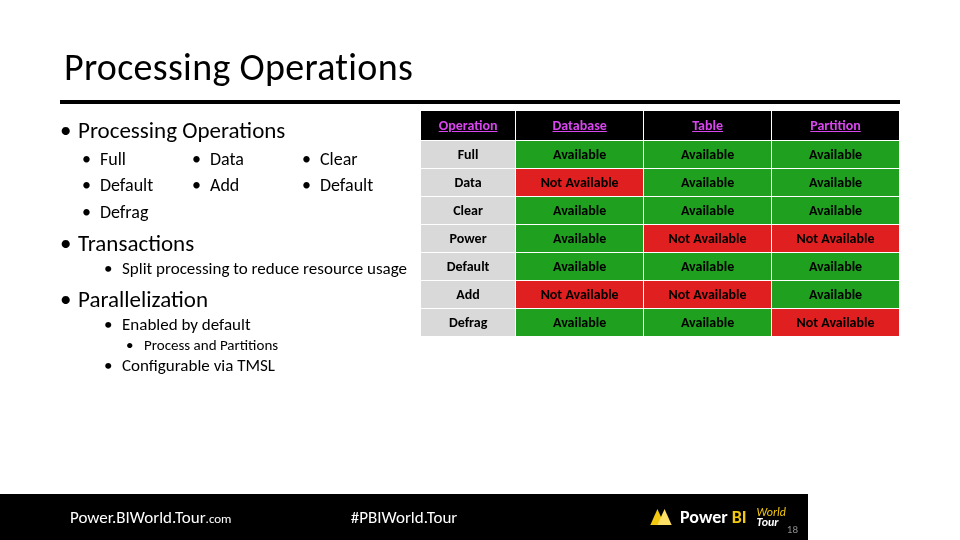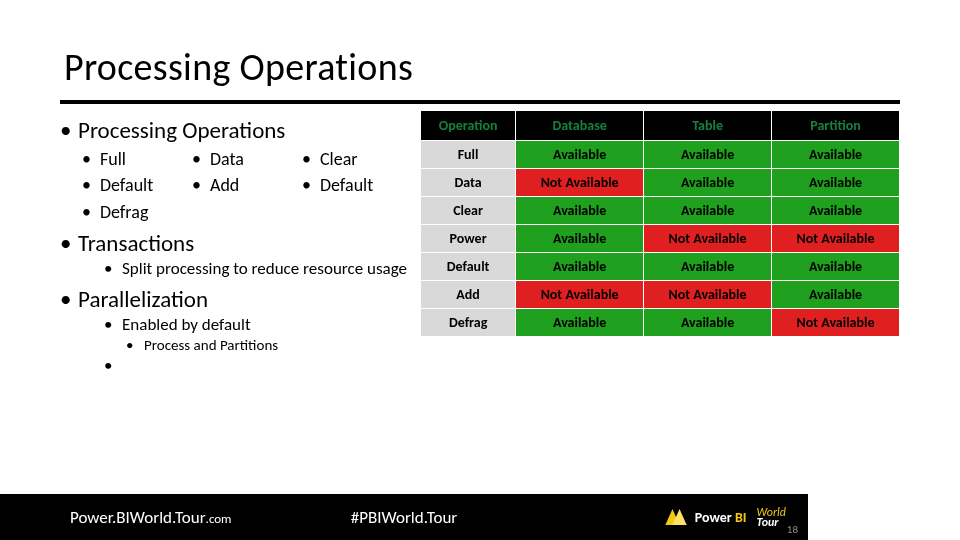--- a/index.html
+++ b/index.html
@@ -19,35 +19,35 @@
   .b2 { font-size: 18px; display:flex; align-items:flex-start; width: 110px; margin:2px 0; }
   .b2 .dot { width: 18px; }
   .b2s { font-size: 18px; display:flex; align-items:flex-start; margin:3px 0 3px 22px; }
   .b2s .dot { width:18px; }
   .b3 { font-size: 17px; display:flex; align-items:flex-start; margin:2px 0 2px 44px; line-height:1.15; }
   .b3 .dot { width:18px; }
   .b4 { font-size: 15px; display:flex; align-items:flex-start; margin:2px 0 2px 66px; }
   .b4 .dot { width:18px; }
 
   table.matrix { border-collapse: collapse; width: 100%; font-size: 14px; }
-  table.matrix th { background:#000; color:#15803d; font-weight:700; padding:6px 4px; text-align:center; border:1px solid #fff; }
+  table.matrix th { background:#000; color:#d946ef; font-weight:700; padding:6px 4px; text-align:center; border:1px solid #fff;text-decoration:underline; }
   table.matrix th.opcol { text-align:center; }
   table.matrix td { border:1px solid #fff; padding:5px 6px; font-weight:700; text-align:center; }
   .op { background:#d9d9d9; text-align:left; font-weight:600; }
   .av { background:#1fa01f; color:#000; }
   .na { background:#e02020; color:#000; }
   .caption { text-align:center; font-size:12px; margin-top:6px; font-weight:600; }
 
   .footer { position:absolute; left:0; bottom:0; width:808px; height:46px; background:#000; display:flex; align-items:center; }
   .footer .url { color:#fff; margin-left:70px; font-size:17px; }
   .footer .url .sm { font-size:13px; }
   .footer .hash { color:#fff; position:absolute; left:50%; transform:translateX(-50%); font-size:17px; }
   .footer .logo { position:absolute; right:22px; display:flex; align-items:center; gap:8px; }
   .logo-mark { width:22px; height:16px; }
-  .logo-text { color:#fff; font-size:14px; font-weight:600; }
+  .logo-text { color:#fff; font-size:18px; font-weight:600; }
   .logo-text .y { color:#f2c811; font-weight:700; }
   .logo-sub { display:flex; flex-direction:column; line-height:0.85; margin-left:2px; }
   .logo-sub .w { color:#f2c811; font-style:italic; font-size:12px; font-weight:400; }
   .logo-sub .t { color:#fff; font-style:italic; font-size:12px; font-weight:700; }
   .pagenum { position:absolute; right:10px; bottom:4px; color:#8a8a8a; font-size:11px; }
 </style>
 </head>
 <body>
 
 <div class="slide">
@@ -110,20 +110,21 @@
       <div class="b3">
           <span class="dot">•</span>
           <span>Enabled by default</span>
         </div>
       <div class="b4">
           <span class="dot">•</span>
           <span>Process and Partitions</span>
         </div>
       <div class="b3">
           <span class="dot">•</span>
+          <span>Configurable via TMSL</span>
         </div>
     </div>
 
     <div class="right">
       <table class="matrix">
         <thead>
           <tr>
             <th class="opcol">Operation</th>
             <th>Database</th>
             <th>Table</th>

